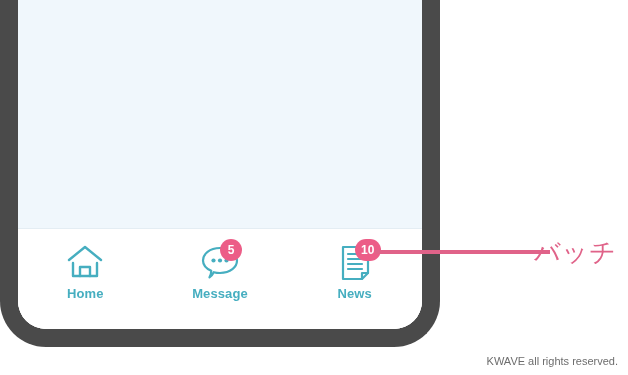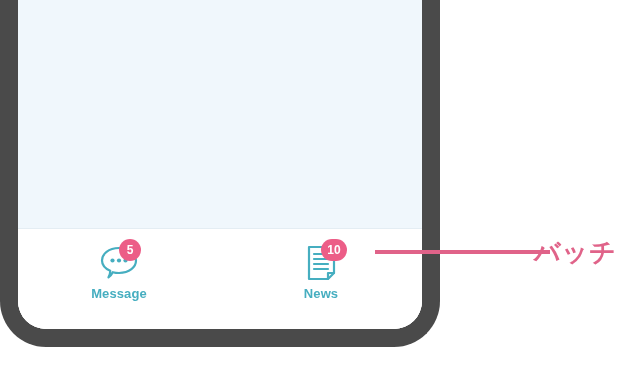--- a/index.html
+++ b/index.html
@@ -126,21 +126,21 @@
     height: 4px;
     background: #e06389;
     z-index: 20;
   }
 
   #annotation-label {
     position: absolute;
     left: 534px;
     top: 235px;
     font-size: 26px;
-    font-weight: bold;
+    font-weight: normal;
     color: #e06389;
     letter-spacing: 1px;
     white-space: nowrap;
     z-index: 21;
   }
 
   
   #footer-note {
     position: absolute;
     right: 10px;
@@ -155,20 +155,30 @@
 
 <div id="stage">
 
   <div id="phone">
     <div id="screen">
 
       <div id="content-area"></div>
 
       <div id="tab-bar">
 
+        <div class="tab-item">
+          <div class="tab-icon">
+            <svg width="40" height="38" viewBox="0 0 40 38">
+              <path d="M4 17 L20 4 L36 17" fill="none" stroke="#46aec0" stroke-width="2.4" stroke-linecap="round" stroke-linejoin="round"></path>
+              <path d="M8 20 L8 33 L32 33 L32 20" fill="none" stroke="#46aec0" stroke-width="2.4" stroke-linecap="round" stroke-linejoin="round"></path>
+              <path d="M15 33 L15 24 L25 24 L25 33" fill="none" stroke="#46aec0" stroke-width="2.4" stroke-linecap="round" stroke-linejoin="round"></path>
+            </svg>
+          </div>
+          <div class="tab-label">Home</div>
+        </div>
 
         <div class="tab-item">
           <div class="badge">5</div>
           <div class="tab-icon">
             <svg width="42" height="38" viewBox="0 0 42 38">
               <path d="M21 5 C31.5 5 38 11 38 17.5 C38 24 31.5 30 21 30
                        C18.8 30 16.7 29.7 14.8 29.2
                        C13.6 31.6 12.2 33.2 10.5 34.4
                        C11.9 31.9 12.3 29.6 12.2 27.8
                        C7.1 25.5 4 21.8 4 17.5 C4 11 10.5 5 21 5 Z" fill="none" stroke="#46aec0" stroke-width="2.2" stroke-linecap="round" stroke-linejoin="round"></path>
@@ -193,14 +203,15 @@
         </div>
 
 
       </div>
     </div>
   </div>
 
   <div id="annotation-line"></div>
   <div id="annotation-label">バッチ</div>
 
+  <div id="footer-note">KWAVE all rights reserved.</div>
 
 </div>
 
 </body></html>

